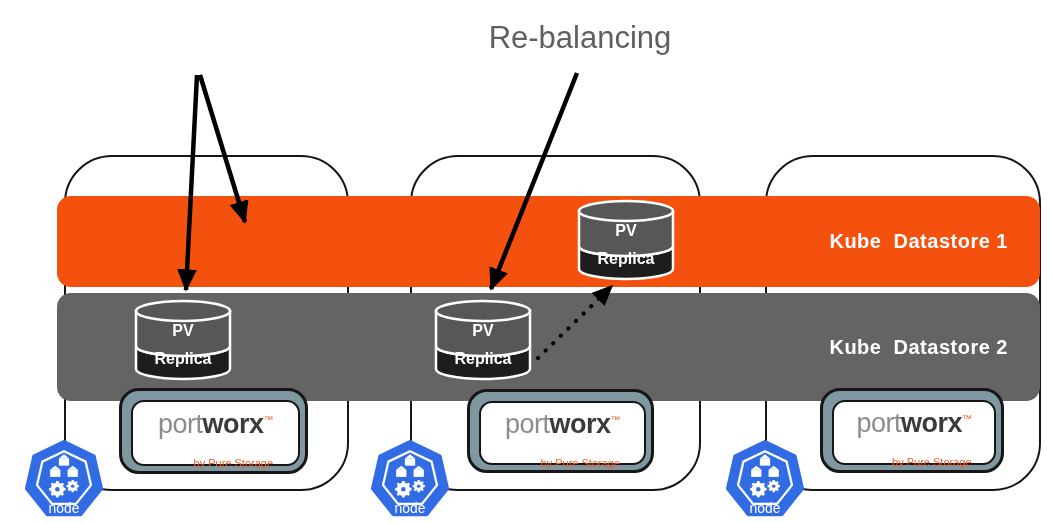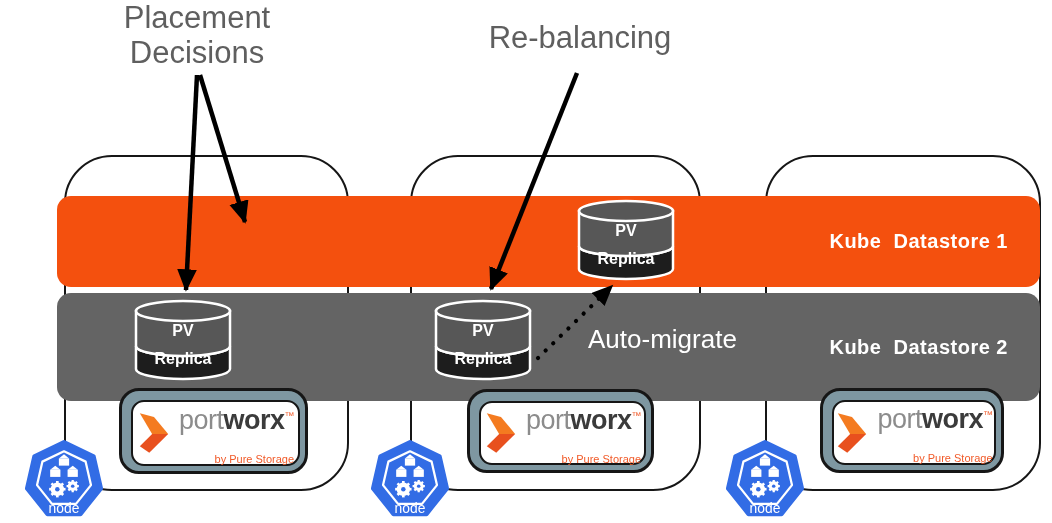--- a/index.html
+++ b/index.html
@@ -20,21 +20,21 @@
   .heading.placement{left:87px;top:0px;width:220px;}
   .heading.rebalancing{left:470px;top:20px;width:220px;}
   .automigrate{position:absolute;left:588px;top:324px;color:#fff;font-size:26px;z-index:3;}
   
   .cyl{position:absolute;width:100px;height:84px;z-index:3;}
   .cyl text{font-family:"Liberation Sans",sans-serif;font-weight:bold;fill:#fff;}
   
   .px-box{position:absolute;background:var(--px-slate,#7e97a1);border:3px solid #161616;
           border-radius:20px;z-index:3;padding:9px;box-sizing:border-box;}
   .px-inner{width:100%;height:100%;background:#fff;border:2.5px solid #161616;border-radius:13px;
-            display:flex;align-items:center;justify-content:center;gap:8px;}
+            display:flex;align-items:center;justify-content:center;gap:8px;flex-direction:column;}
   .px-text{display:flex;flex-direction:column;align-items:flex-end;}
   .px-name{font-size:27px;line-height:27px;letter-spacing:-0.5px;}
   .px-name .light{color:#8c8c8c;}
   .px-name .bold{color:#3b3b3b;font-weight:bold;}
   .px-name .mark{color:var(--px-orange,#f15b2a);font-size:10px;vertical-align:super;}
   .px-tag{color:var(--px-orange,#f15b2a);font-size:11px;font-weight:normal;margin-top:19px;}
   
   .node-badge{position:absolute;width:78px;height:82px;z-index:4;}
   .node-badge text{font-family:"Liberation Sans",sans-serif;fill:#fff;}
   
@@ -71,21 +71,20 @@
     <text x="50" y="65" font-size="16" text-anchor="middle">Replica</text>
   </svg>
   <svg class="cyl" style="left:576px;top:199px;" viewBox="0 0 100 84">
     <path d="M3,47 L3,70 A47 10 0 0 0 97,70 L97,47 A47 10 0 0 1 3,47 Z" fill="#1d1d1d" stroke="#fff" stroke-width="2.5"></path>
     <path d="M3,12 L3,47 A47 10 0 0 0 97,47 L97,12 Z" fill="#575757" stroke="#fff" stroke-width="2.5"></path>
     <ellipse cx="50" cy="12" rx="47" ry="10" fill="#575757" stroke="#fff" stroke-width="2.5"></ellipse>
     <text x="50" y="37" font-size="16" text-anchor="middle">PV</text>
     <text x="50" y="65" font-size="16" text-anchor="middle">Replica</text>
   </svg>
 
-  <div class="automigrate">Auto-migrate</div>
 
   <div class="px-box" style="left:119px;top:388px;width:189px;height:86px;">
     <div class="px-inner">
       <svg width="34" height="46" viewBox="0 0 36 48">
         <polygon points="3,3 18,7 33,25 16,25" fill="#f47b20"></polygon>
         <polygon points="16,25 33,25 13,45 3,38" fill="#e8501e"></polygon>
       </svg>
       <div class="px-text">
         <div class="px-name"><span class="light">port</span><span class="bold">worx</span><span class="mark">™</span></div>
         <div class="px-tag">by Pure Storage</div>
@@ -206,21 +205,20 @@
           <line x1="46" y1="39" x2="46" y2="51"></line>
           <line x1="40" y1="45" x2="52" y2="45"></line>
           <line x1="41.8" y1="40.8" x2="50.2" y2="49.2"></line>
           <line x1="50.2" y1="40.8" x2="41.8" y2="49.2"></line>
         </g>
       <circle cx="46" cy="45" r="1.7" fill="var(--kube-blue,#326ce5)"></circle>
     </g>
     <text x="37.5" y="71" font-size="13.5" text-anchor="middle">node</text>
   </svg>
 
-  <div class="heading placement">Placement Decisions</div>
   <div class="heading rebalancing">Re-balancing</div>
 
   <svg class="arrows">
     <defs>
       <marker id="ah" markerUnits="strokeWidth" markerWidth="6" markerHeight="5" refX="4.6" refY="2.2" orient="auto">
         <path d="M0,0 L5,2.2 L0,4.4 Z" fill="#000"></path>
       </marker>
     </defs>
     <path d="M197,75 L186,290" stroke="#000" stroke-width="4.5" fill="none" marker-end="url(#ah)"></path>
     <path d="M200,75 L245,222" stroke="#000" stroke-width="4.5" fill="none" marker-end="url(#ah)"></path>

